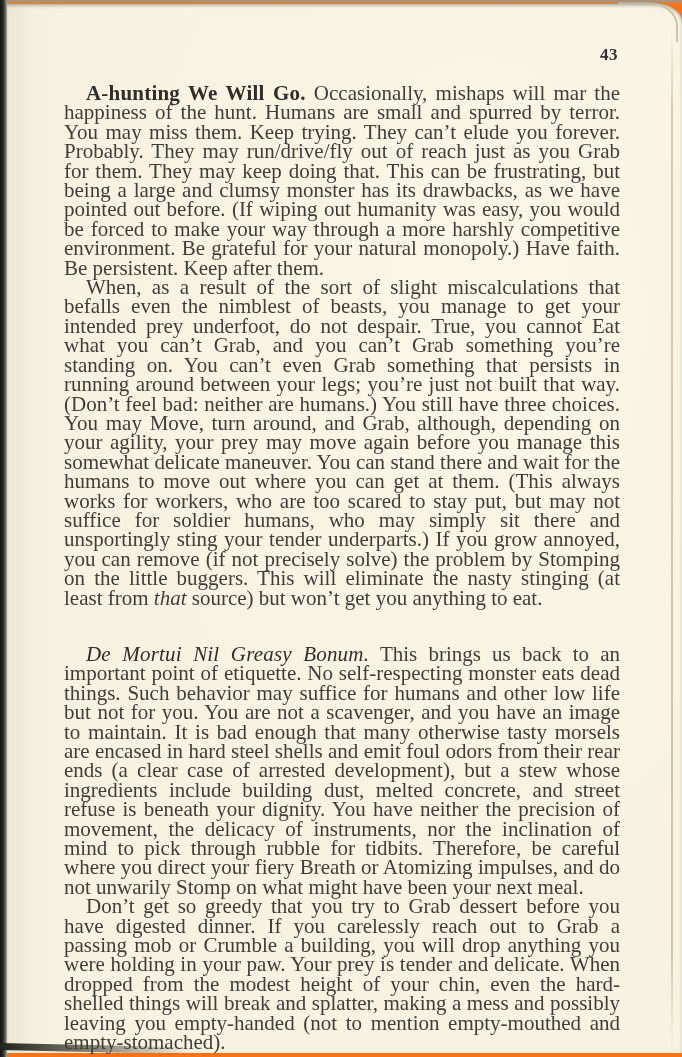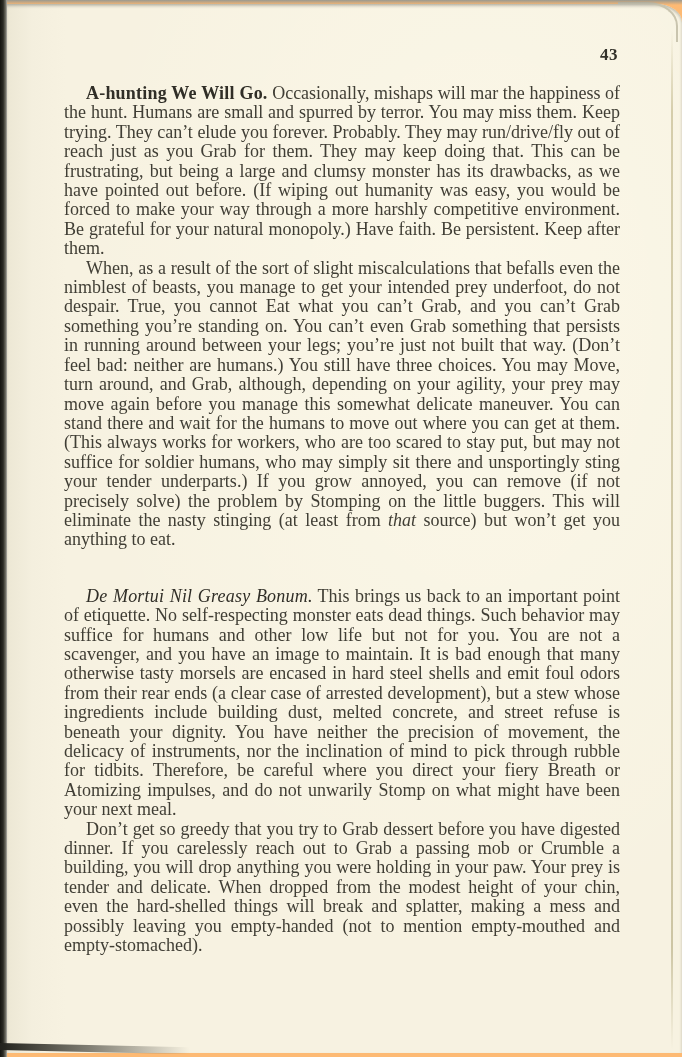--- a/index.html
+++ b/index.html
@@ -5,21 +5,21 @@
   * { margin: 0; padding: 0; box-sizing: border-box; }
   html, body {
     width: 682px; height: 1057px;
     overflow: hidden;
     background: #8a8a84;
     font-family: "Liberation Serif", "DejaVu Serif", serif;
   }
   .scan {
     position: relative;
     width: 682px; height: 1057px;
-    background: #fdba74;
+    background: #f97316;
   }
   .paper {
     position: absolute;
     left: 6px; top: 4px;
     width: 676px; height: 1049px;
     background:
       radial-gradient(ellipse at 70% 30%, rgba(255,252,238,0.55), rgba(255,252,238,0) 60%),
       linear-gradient(to right, #ece7d4 0px, #f4efde 26px, #f7f2e1 60px, #f7f2e1 100%);
     border-top-right-radius: 26px 18px;
     box-shadow: inset 0 2px 3px rgba(120,118,105,0.45);
@@ -66,21 +66,21 @@
     font-weight: bold;
     font-size: 17px;
     color: #33312a;
     letter-spacing: 0.5px;
   }
   .text-block {
     position: absolute;
     left: 64px; top: 84px;
     width: 556px;
     color: #403e35;
-    font-size: 18px;
+    font-size: 21px;
     line-height: 19.4px;
     text-align: justify;
   }
   .para { text-indent: 22px; }
   .para.space-before { margin-top: 37px; }
   .heading { letter-spacing: 0.2px; color: #302e27; }
   .heading.bold { font-weight: bold; }
   .heading.bold-italic { font-weight: normal; font-style: italic; }
   .run-italic { font-style: italic; }
 </style>

